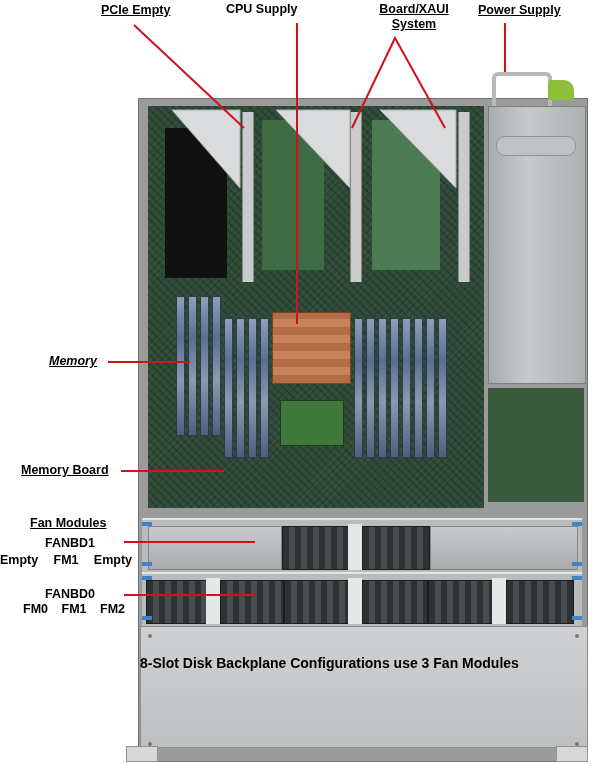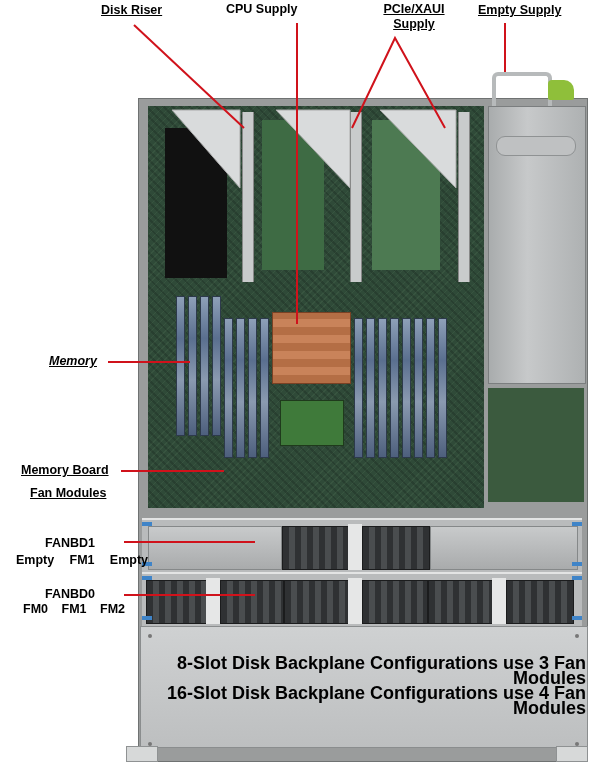--- a/index.html
+++ b/index.html
@@ -22,21 +22,21 @@
   .psu-latch{position:absolute;left:548px;top:80px;width:26px;height:20px;background:#8fbf3a;border-radius:4px 10px 2px 2px;}
   .psu-slot{position:absolute;left:496px;top:136px;width:78px;height:18px;border:1px solid #8f9293;border-radius:9px;background:#bfc1c2;}
   .sideboard{position:absolute;left:488px;top:388px;width:96px;height:114px;background:#3b5a3e;}
   .fan-tray{position:absolute;left:142px;height:54px;width:440px;background:#b9bbbc;border-top:2px solid #e3e4e4;border-bottom:2px solid #6d6f70;}
   .fan{position:absolute;height:42px;top:6px;background:repeating-linear-gradient(90deg,#2f3133 0 6px,#4a4d4f 6px 12px);border:1px solid #1b1c1d;}
   .fan-sep{position:absolute;top:4px;height:46px;width:14px;background:#e6e7e7;}
   .blank{position:absolute;top:6px;height:42px;background:linear-gradient(#c8cacb,#a9abac);border:1px solid #858889;}
   .tab{position:absolute;width:10px;height:4px;background:#3f84c8;}
   .backplane{position:absolute;left:140px;top:626px;width:446px;height:120px;background:linear-gradient(#cfd1d2,#bdbfc0);border:1px solid #8a8d8e;}
   .foot{position:absolute;top:746px;height:14px;background:#d7d9d9;border:1px solid #8f9293;}
-  .notes{position:absolute;left:140px;top:656px;width:446px;text-align:right;font-weight:bold;font-size:18px;line-height:15px;color:#000;}
+  .notes{position:absolute;left:140px;top:656px;width:446px;text-align:left;font-weight:bold;font-size:14px;line-height:15px;color:#000;}
   .screw{position:absolute;width:4px;height:4px;background:#777;border-radius:2px;}
 </style>
 </head>
 <body>
 
 <div class="chassis"></div>
 
 <div class="psu-handle"></div>
 <div class="psu-latch"></div>
 <div class="psu"></div>
@@ -112,48 +112,47 @@
 <div class="backplane"></div>
 <div class="foot" style="left:126px;width:30px;"></div>
 <div class="foot" style="left:556px;width:30px;"></div>
 <div class="screw" style="left:148px;top:634px;"></div>
 <div class="screw" style="left:575px;top:634px;"></div>
 <div class="screw" style="left:148px;top:742px;"></div>
 <div class="screw" style="left:575px;top:742px;"></div>
 
 <div class="notes">
   <div>8-Slot Disk Backplane Configurations use 3 Fan Modules</div>
-  <div>16-Slot Disk Backplane Configurations use 4 Fan Modules</div>
 </div>
 
 <svg style="position:absolute;left:0;top:0;" width="602" height="766">
   <g stroke="#d0121b" stroke-width="2" fill="none">
     <line x1="134" y1="25" x2="244" y2="128"></line>
     <line x1="297" y1="23" x2="297" y2="324"></line>
     <polyline points="352,128 395,38 445,128"></polyline>
     <line x1="505" y1="23" x2="505" y2="72"></line>
     <line x1="108" y1="362" x2="190" y2="362"></line>
     <line x1="121" y1="471" x2="224" y2="471"></line>
     <line x1="124" y1="542" x2="255" y2="542"></line>
     <line x1="124" y1="595" x2="255" y2="595"></line>
   </g>
 </svg>
 
-<div class="lbl u" style="left:101px;top:3px;">Disk Riser</div>
+<div class="lbl u" style="left:101px;top:3px;">PCIe Empty</div>
 <div class="lbl" style="left:226px;top:2px;">CPU Supply</div>
 <div class="lbl u c" style="left:376px;top:2px;width:76px;line-height:15px;">
-  <div>PCIe/XAUI</div>
-  <div>Supply</div>
+  <div>Board/XAUI</div>
+  <div>System</div>
 </div>
-<div class="lbl u" style="left:478px;top:3px;">Empty Supply</div>
+<div class="lbl u" style="left:478px;top:3px;">Power Supply</div>
 <div class="lbl u" style="left:49px;top:354px;font-style:italic;">Memory</div>
 <div class="lbl u" style="left:21px;top:463px;">Memory Board</div>
-<div class="lbl u" style="left:30px;top:486px;">Fan Modules</div>
+<div class="lbl u" style="left:30px;top:516px;">Fan Modules</div>
 <div class="lbl" style="left:45px;top:536px;">FANBD1</div>
-<div class="lbl" style="left:0px;top:553px;width:132px;display:flex;justify-content:space-between;margin-left:16px;">
+<div class="lbl" style="left:0px;top:553px;width:132px;display:flex;justify-content:space-between;">
   <span>Empty</span>
   <span>FM1</span>
   <span>Empty</span>
 </div>
 <div class="lbl" style="left:45px;top:587px;">FANBD0</div>
 <div class="lbl" style="left:23px;top:602px;width:102px;display:flex;justify-content:space-between;">
   <span>FM0</span>
   <span>FM1</span>
   <span>FM2</span>
 </div>

